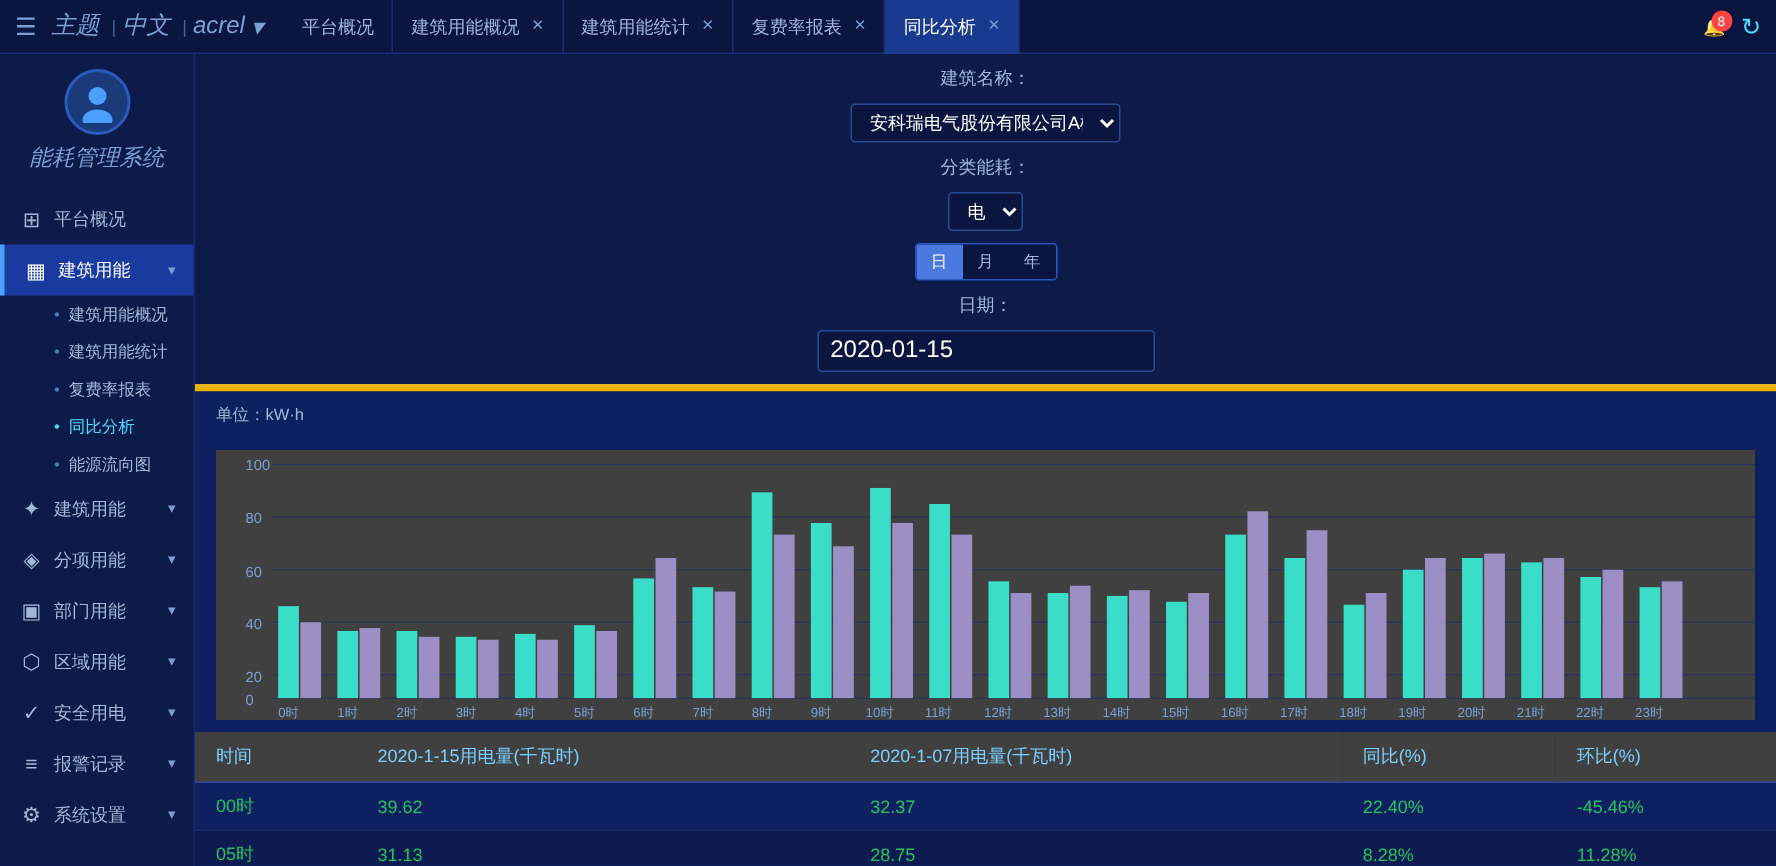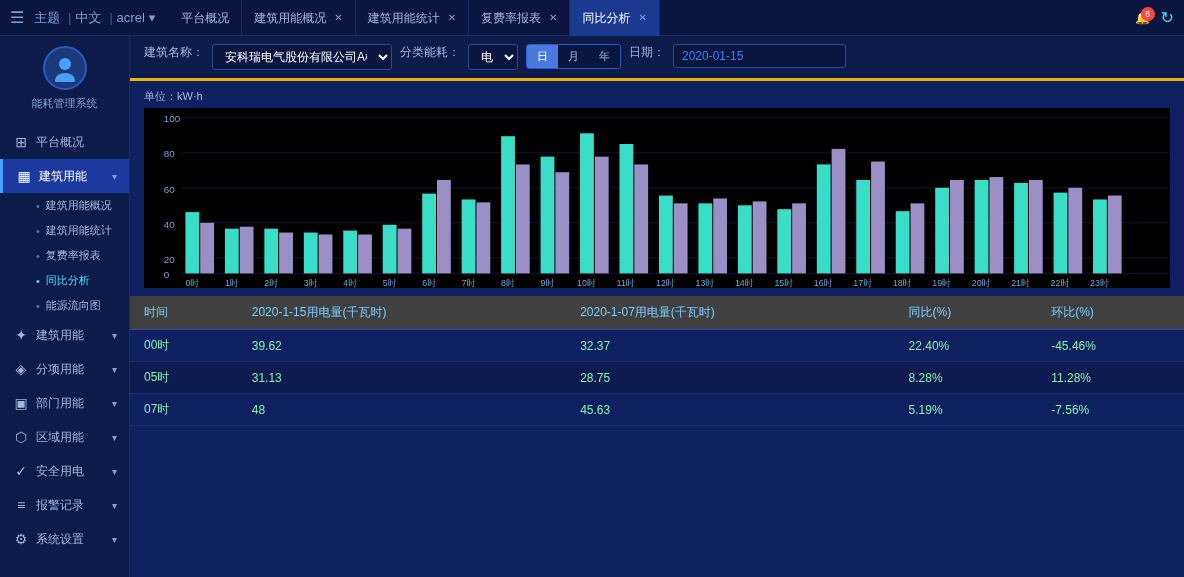--- a/index.html
+++ b/index.html
@@ -1,68 +1,68 @@
 <!DOCTYPE html>
 <html><head>
   <meta charset="utf-8">
   <style>
     * { margin: 0; padding: 0; box-sizing: border-box; }
     body { font-family: 'Microsoft YaHei', Arial, sans-serif; background: #0d1b4b; color: #fff; font-size: 12px; overflow: hidden; width: 1184px; height: 577px; }
 
     
     .top-nav { height: 36px; background: #0a1540; display: flex; align-items: center; padding: 0 10px; border-bottom: 1px solid #1a2a6c; }
     .top-nav .menu-icon { font-size: 16px; margin-right: 10px; color: #7aa0d4; cursor: pointer; }
-    .top-nav .theme-label { color: #7aa0d4; font-size: 13px; margin-right: 4px; }
+    .top-nav .theme-label { color: #7aa0d4; font-size: 16px; margin-right: 4px; font-style: italic; }
     .top-nav .theme-sep { color: #4a6090; margin: 0 4px; }
     .top-nav .tabs { display: flex; align-items: center; flex: 1; margin-left: 10px; }
     .tab-item { height: 36px; line-height: 36px; padding: 0 12px; font-size: 12px; color: #a0b8d8; cursor: pointer; border-right: 1px solid #1a2a6c; display: flex; align-items: center; gap: 4px; }
     .tab-item.active { background: #1a3a8f; color: #fff; }
     .tab-item .close-x { color: #7aa0d4; font-size: 10px; margin-left: 4px; }
     .top-nav .right-icons { display: flex; align-items: center; gap: 10px; margin-left: auto; }
     .notif-badge { position: relative; }
     .badge-dot { position: absolute; top: -4px; right: -4px; background: #ff4444; border-radius: 50%; width: 14px; height: 14px; font-size: 9px; display: flex; align-items: center; justify-content: center; }
 
     
     .sidebar { position: absolute; left: 0; top: 36px; width: 130px; height: calc(577px - 36px); background: #0d1b4b; border-right: 1px solid #1a2a6c; display: flex; flex-direction: column; align-items: center; padding-top: 10px; }
     .sidebar-avatar { width: 44px; height: 44px; border-radius: 50%; background: #1a3a7a; border: 2px solid #2a5abd; display: flex; align-items: center; justify-content: center; margin-bottom: 6px; }
-    .sidebar-title { color: #7aa0d4; font-size: 11px; margin-bottom: 14px; }
+    .sidebar-title { color: #7aa0d4; font-size: 15px; margin-bottom: 14px; font-style: italic; }
     .sidebar-menu { width: 100%; }
     .sidebar-item { display: flex; align-items: center; padding: 8px 12px; color: #a0b8d8; cursor: pointer; font-size: 12px; }
     .sidebar-item.active { background: #1a3a9f; color: #fff; border-left: 3px solid #4a9fff; }
     .sidebar-item .s-icon { width: 18px; height: 18px; margin-right: 6px; display: flex; align-items: center; justify-content: center; font-size: 14px; }
     .sidebar-sub { padding-left: 20px; }
     .sidebar-sub-item { padding: 5px 12px 5px 16px; color: #a0b8d8; cursor: pointer; font-size: 11px; display: flex; align-items: center; }
     .sidebar-sub-item::before { content: '•'; margin-right: 6px; color: #4a7aaf; }
     .sidebar-sub-item.active { color: #4adeff; }
     .sidebar-sub-item.active::before { color: #4adeff; }
     .expand-arrow { margin-left: auto; color: #7aa0d4; font-size: 10px; }
 
     
     .main { position: absolute; left: 130px; top: 36px; width: calc(1184px - 130px); height: calc(577px - 36px); overflow: hidden; background: #0f2060; }
 
     
-    .filter-bar { background: #0d1b4b; padding: 8px 14px; display: flex; align-items: flex-start; gap: 8px; border-bottom: 3px solid #eab308; }
+    .filter-bar { background: #0d1b4b; padding: 8px 14px; display: flex; align-items: center; gap: 8px; border-bottom: 5px solid #eab308; flex-direction: column; }
     .filter-label { color: #a0b8d8; font-size: 12px; }
     .filter-select { background: #0a1540; border: 1px solid #2a4a90; color: #fff; padding: 4px 8px; font-size: 12px; border-radius: 3px; cursor: pointer; }
     .filter-select-wide { width: 180px; }
     .time-btn-group { display: flex; border: 1px solid #2a5abd; border-radius: 3px; overflow: hidden; }
     .time-btn { padding: 4px 10px; background: #0a1540; color: #a0b8d8; border: none; cursor: pointer; font-size: 11px; }
     .time-btn.active { background: #4a7adf; color: #fff; }
-    .date-input { background: #0a1540; border: 1px solid #2a4a90; color: #3b82f6; padding: 4px 8px; font-size: 12px; border-radius: 3px; }
+    .date-input { background: #0a1540; border: 1px solid #2a4a90; color: #ffffff; padding: 4px 8px; font-size: 16px; border-radius: 3px; }
 
     
     .chart-area { padding: 8px 14px; background: #0f2060; }
-    .chart-unit { color: #a0b8d8; font-size: 11px; margin-bottom: 4px; }
-    .chart-container { position: relative; height: 180px; background: #000000; }
+    .chart-unit { color: #a0b8d8; font-size: 11px; margin-bottom: 16px; }
+    .chart-container { position: relative; height: 180px; background: #404040; }
     .chart-svg { width: 100%; height: 100%; }
 
     
     .data-table { width: 100%; border-collapse: collapse; font-size: 12px; }
     .data-table th { background: #404040; color: #7acfff; padding: 8px 14px; text-align: left; font-weight: normal; border-bottom: 1px solid #2a4a9f; }
-    .data-table td { padding: 7px 14px; color: #86efac; border-bottom: 1px solid #1a2a6c; }
+    .data-table td { padding: 7px 14px; color: #22c55e; border-bottom: 1px solid #1a2a6c; }
     .data-table tr:nth-child(even) td { background: #0d1b50; }
     .data-table tr:nth-child(odd) td { background: #0f2060; }
     .table-section { max-height: 270px; overflow-y: auto; }
   </style>
 </head>
 <body>
 
 <div class="top-nav">
   <span class="menu-icon">☰</span>
   <span class="theme-label">主题</span>

